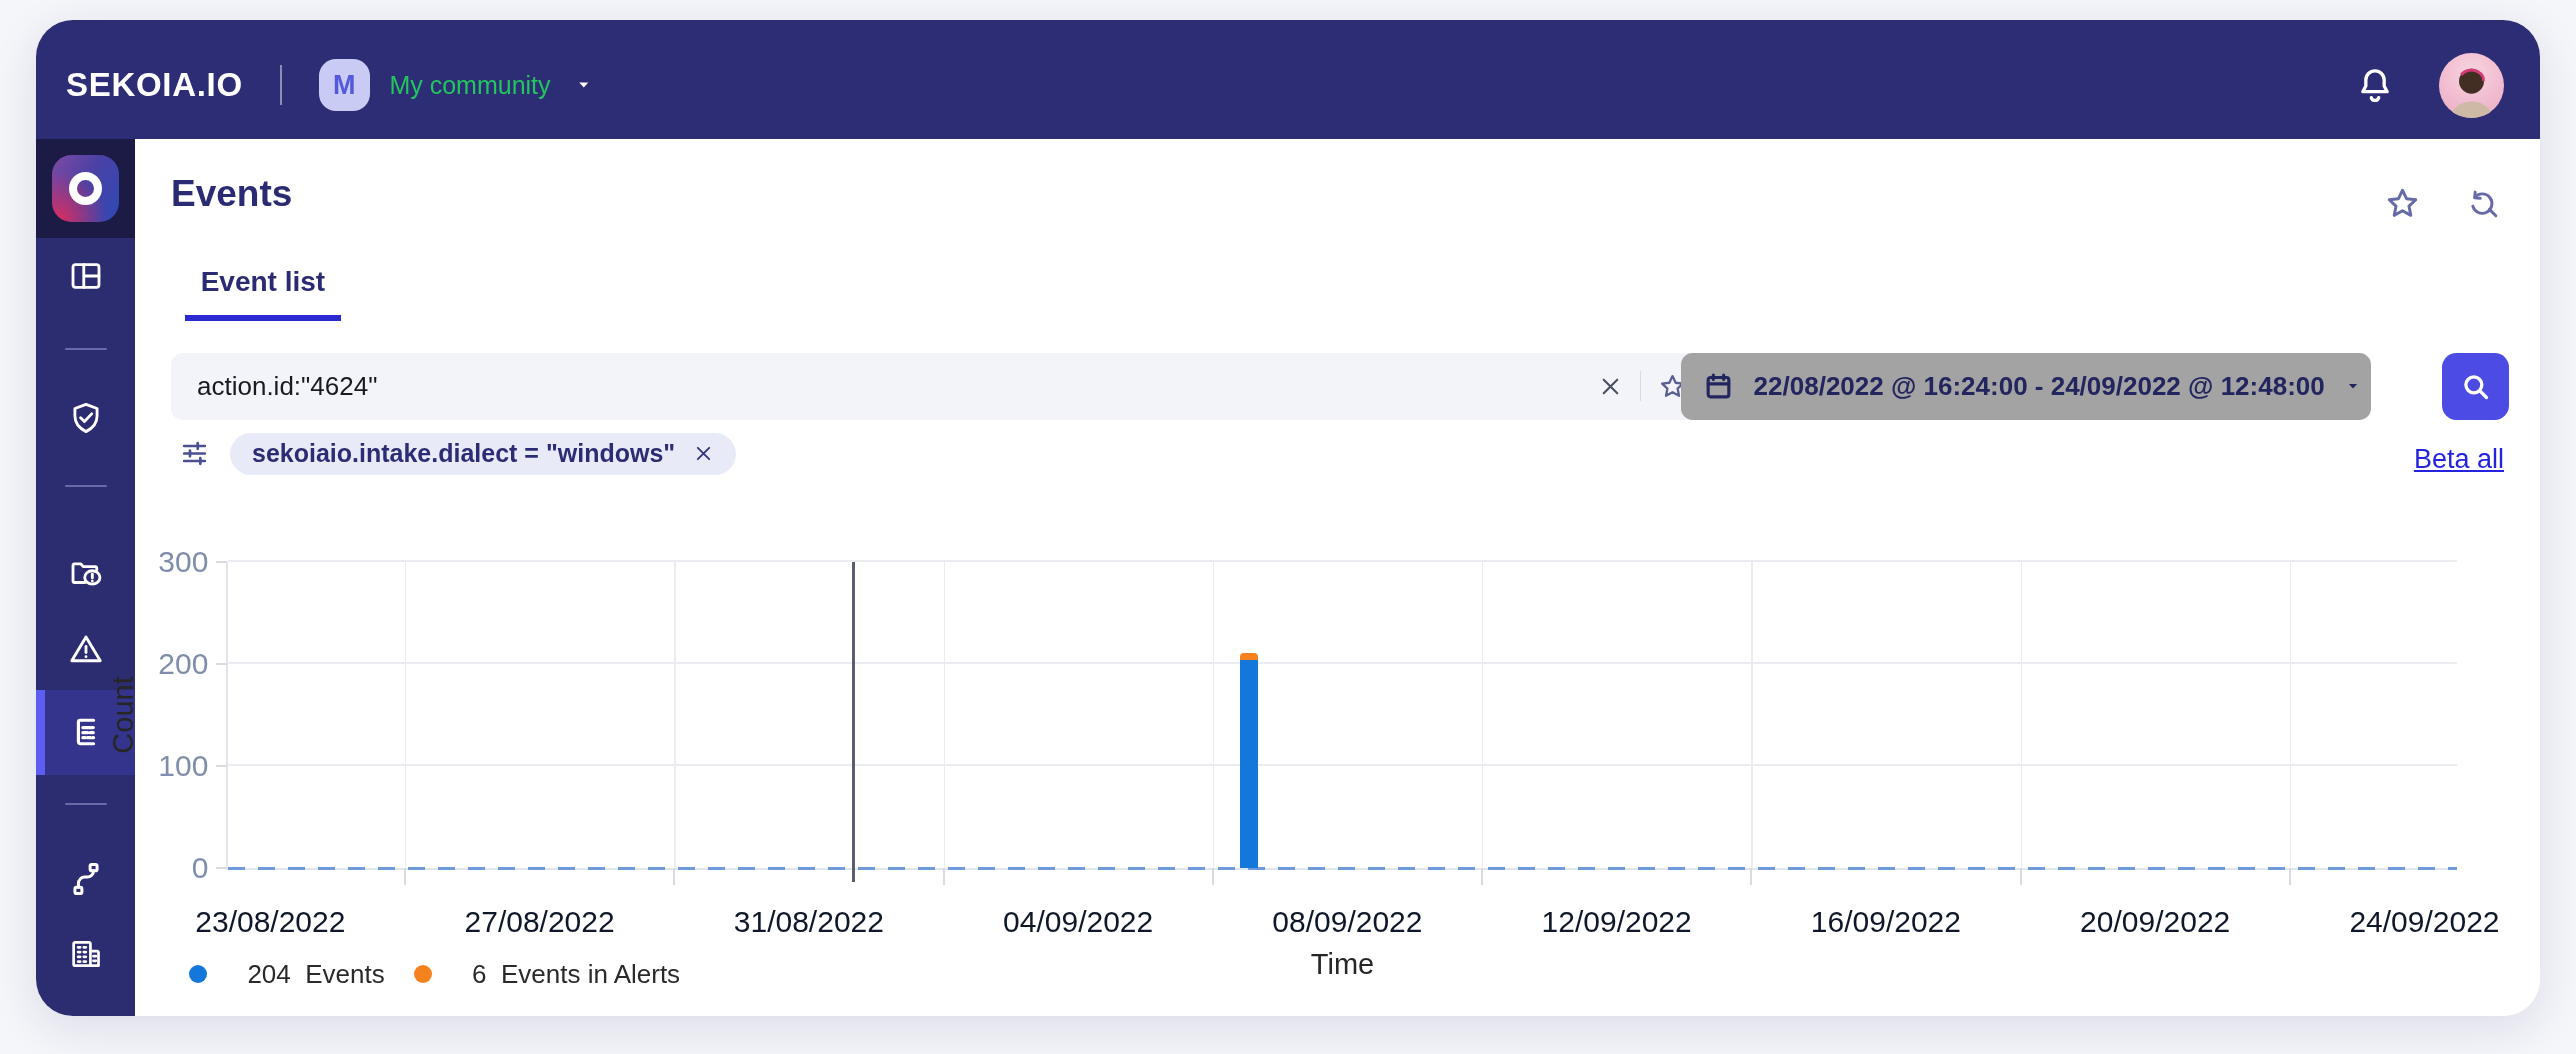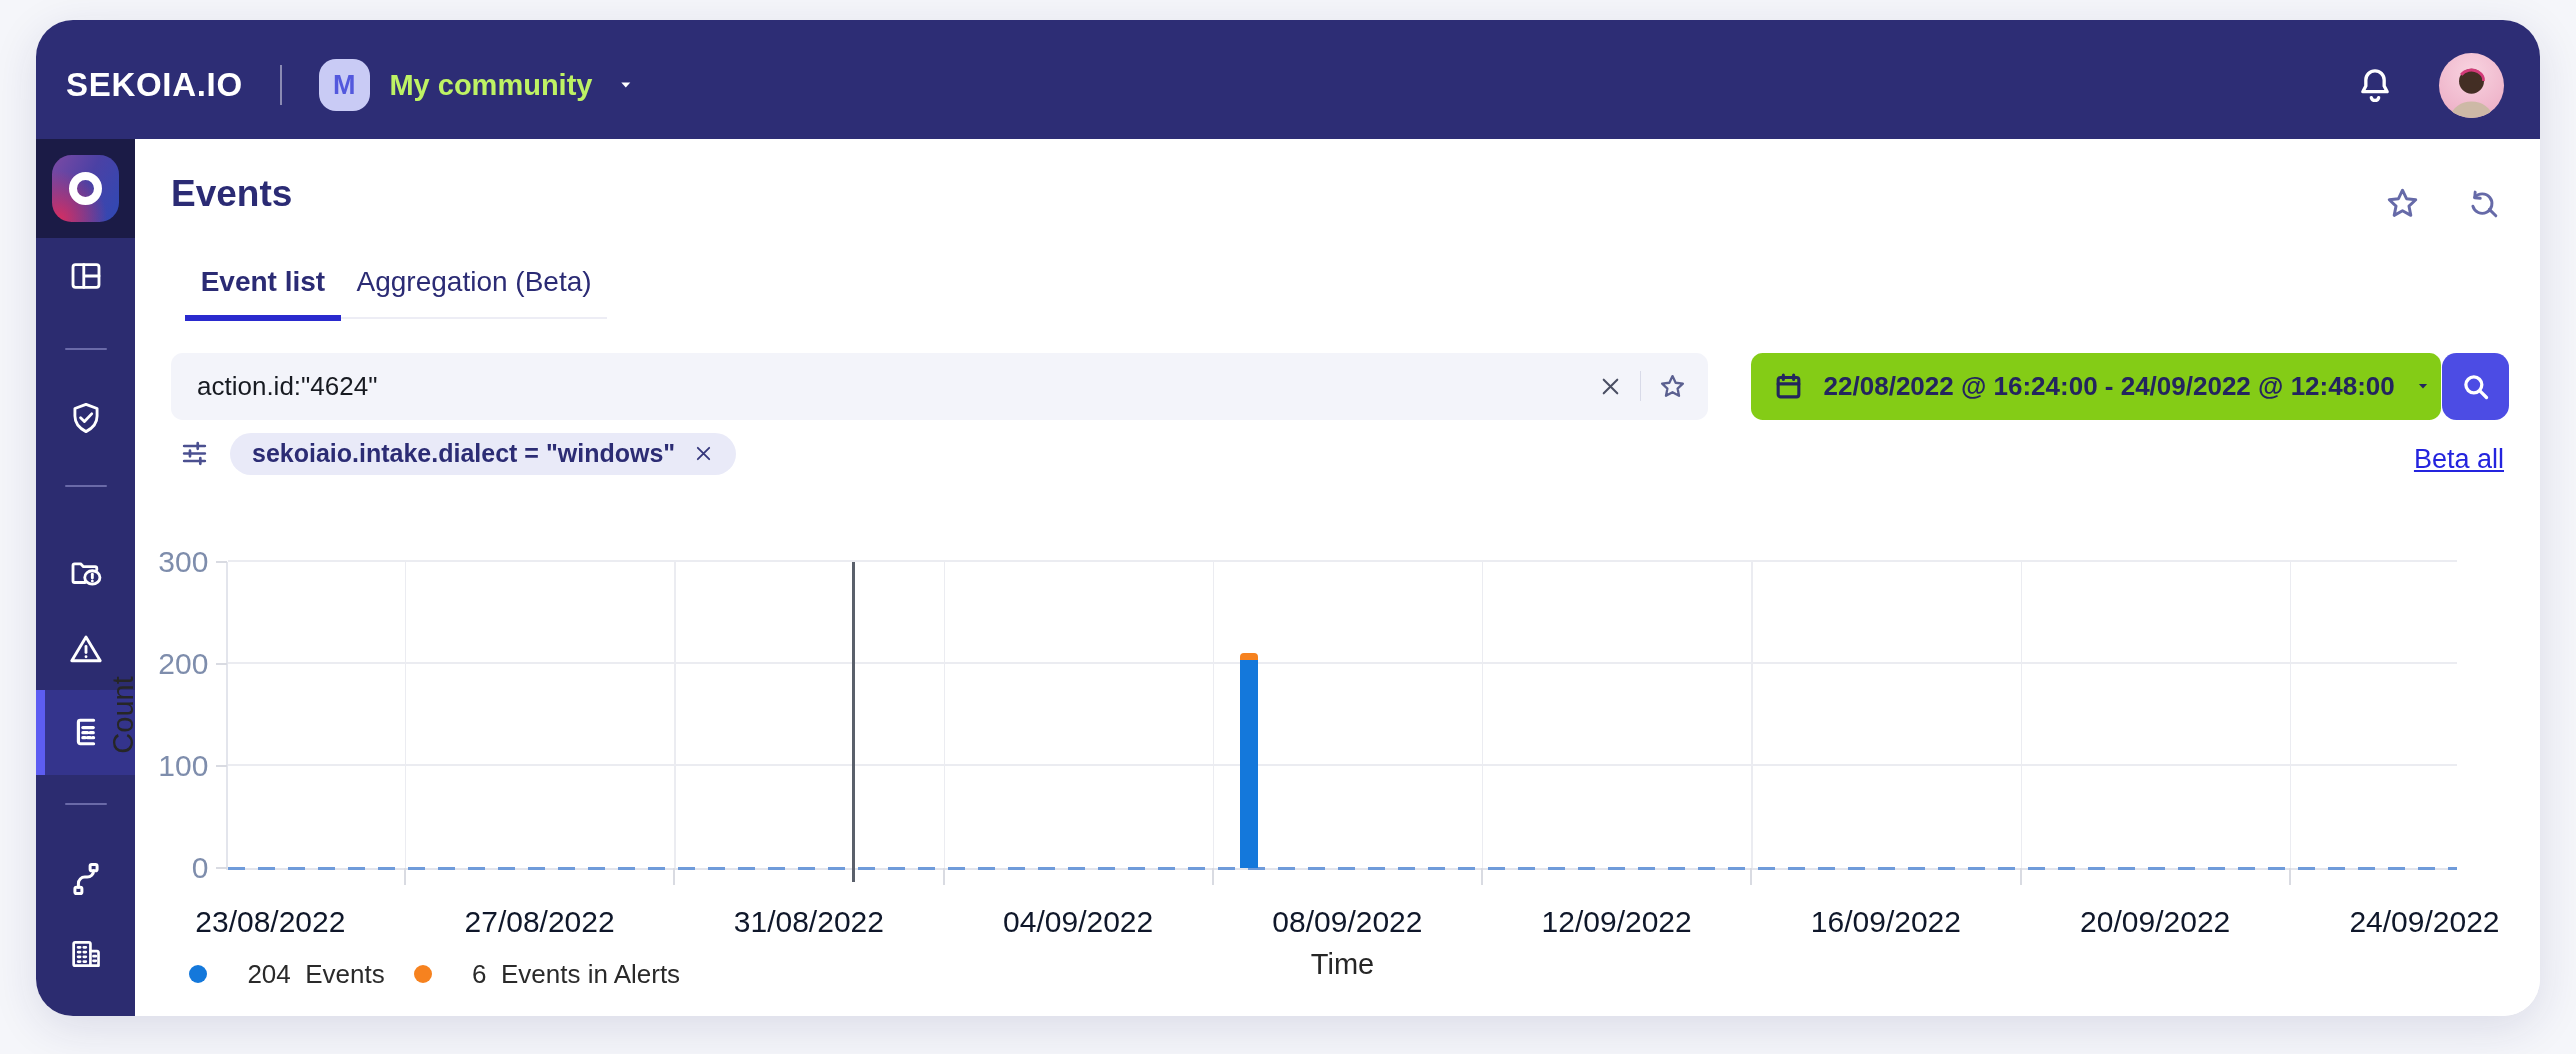--- a/index.html
+++ b/index.html
@@ -10,21 +10,21 @@
             border-radius:37px; overflow:hidden; box-shadow:0 11.7px 46px rgba(35,35,95,.12); }
 
   
   .topbar { position:absolute; left:0; top:0; right:0; height:131px; background:#2d2d75;
             display:flex; align-items:center; padding:0 36px 0 30px; }
   .brand { color:#fff; font-size:33px; font-weight:800; letter-spacing:0.7px; }
   .tb-divider { width:2px; height:40px; background:rgba(255,255,255,.45); margin:0 37px; }
   .community { display:flex; align-items:center; gap:19.6px; cursor:pointer; }
   .community-pill { width:51px; height:52px; border-radius:17px; background:#c9cbf5; color:#5358dd;
                     font-size:27px; font-weight:700; display:flex; align-items:center; justify-content:center; }
-  .community-name { color:#bef264; font-size:29px; font-weight:700; }
+  .community-name { color:#22c55e; font-size:25px; font-weight:400; }
   .caret-white { color:#fff; margin-left:3.9px; }
   .spacer { flex:1; }
   .icon { display:inline-flex; align-items:center; justify-content:center; }
   .icon svg { display:block; }
   .bell { color:#fff; }
   .user-avatar { width:65px; height:65px; border-radius:50%; margin-left:44px; overflow:hidden;
                  background:radial-gradient(circle at 50% 30%, #f8d3e0 0%, #efb6cb 70%, #e9a7bf 100%); position:relative; }
   .user-avatar svg { position:absolute; left:0; top:5.2px; width:65px; height:65px; }
 
   
@@ -54,21 +54,21 @@
   .tab-indicator { position:absolute; left:0; right:0; bottom:-3.9px; height:5.9px; background:#2a2ace; }
 
   .search-box { position:absolute; left:36px; top:214px; width:1537px; height:67px; background:#f3f4fa;
                 border-radius:11.7px; display:flex; align-items:center; padding:0 21px 0 26px; }
   .search-input { flex:1; background:transparent; border:none; outline:none; font-size:26px; color:#171a21;
                   font-family:"Liberation Sans", sans-serif; }
   .inp-x { color:#4a4f63; cursor:pointer; }
   .inp-div { width:1.3px; height:30px; background:#d8dae8; margin:0 17px; }
   .inp-star { color:#5b6090; cursor:pointer; }
 
-  .date-box { position:absolute; left:1616px; top:214px; width:690px; height:67px; background:#84cc16;
+  .date-box { position:absolute; left:1546px; top:214px; width:690px; height:67px; background:#a3a3a3;
               border-radius:11.7px; display:flex; align-items:center; gap:19.6px; padding:0 22px; color:#23255e; cursor:pointer; }
   .date-text { font-size:26px; font-weight:600; white-space:nowrap; }
   .date-caret { margin-left:auto; color:#23255e; }
 
   .search-btn { position:absolute; left:2307px; top:214px; width:67px; height:67px; background:#4c4ce4;
                 border-radius:14.4px; display:flex; align-items:center; justify-content:center; color:#fff;
                 border:none; cursor:pointer; }
 
   .tune { position:absolute; left:44px; top:299px; color:#4b5090; cursor:pointer; }
   .chip { position:absolute; left:95px; top:294px; height:42px; border-radius:21px; background:#e9eaf8;
@@ -232,23 +232,20 @@
               <path d="M6.6 4.6 6.3 8.3l3.6.3"></path>
               <path d="M15.8 15.8 20 20"></path>
           </svg>
         </span>
       </div>
 
       <div class="tabs">
         <div class="tab active">
           <span>Event list</span>
           <div class="tab-indicator"></div>
-        </div>
-        <div class="tab">
-          <span>Aggregation (Beta)</span>
         </div>
       </div>
 
       <div class="search-box">
         <input class="search-input" type="text" value="action.id:&quot;4624&quot;" style="">
         <span class="icon inp-x">
           <svg width="25" height="25" viewBox="0 0 24 24" fill="none" stroke="currentColor" stroke-width="2" stroke-linecap="round">
               <path d="M5.5 5.5 18.5 18.5M18.5 5.5 5.5 18.5"></path>
             </svg>
         </span>

